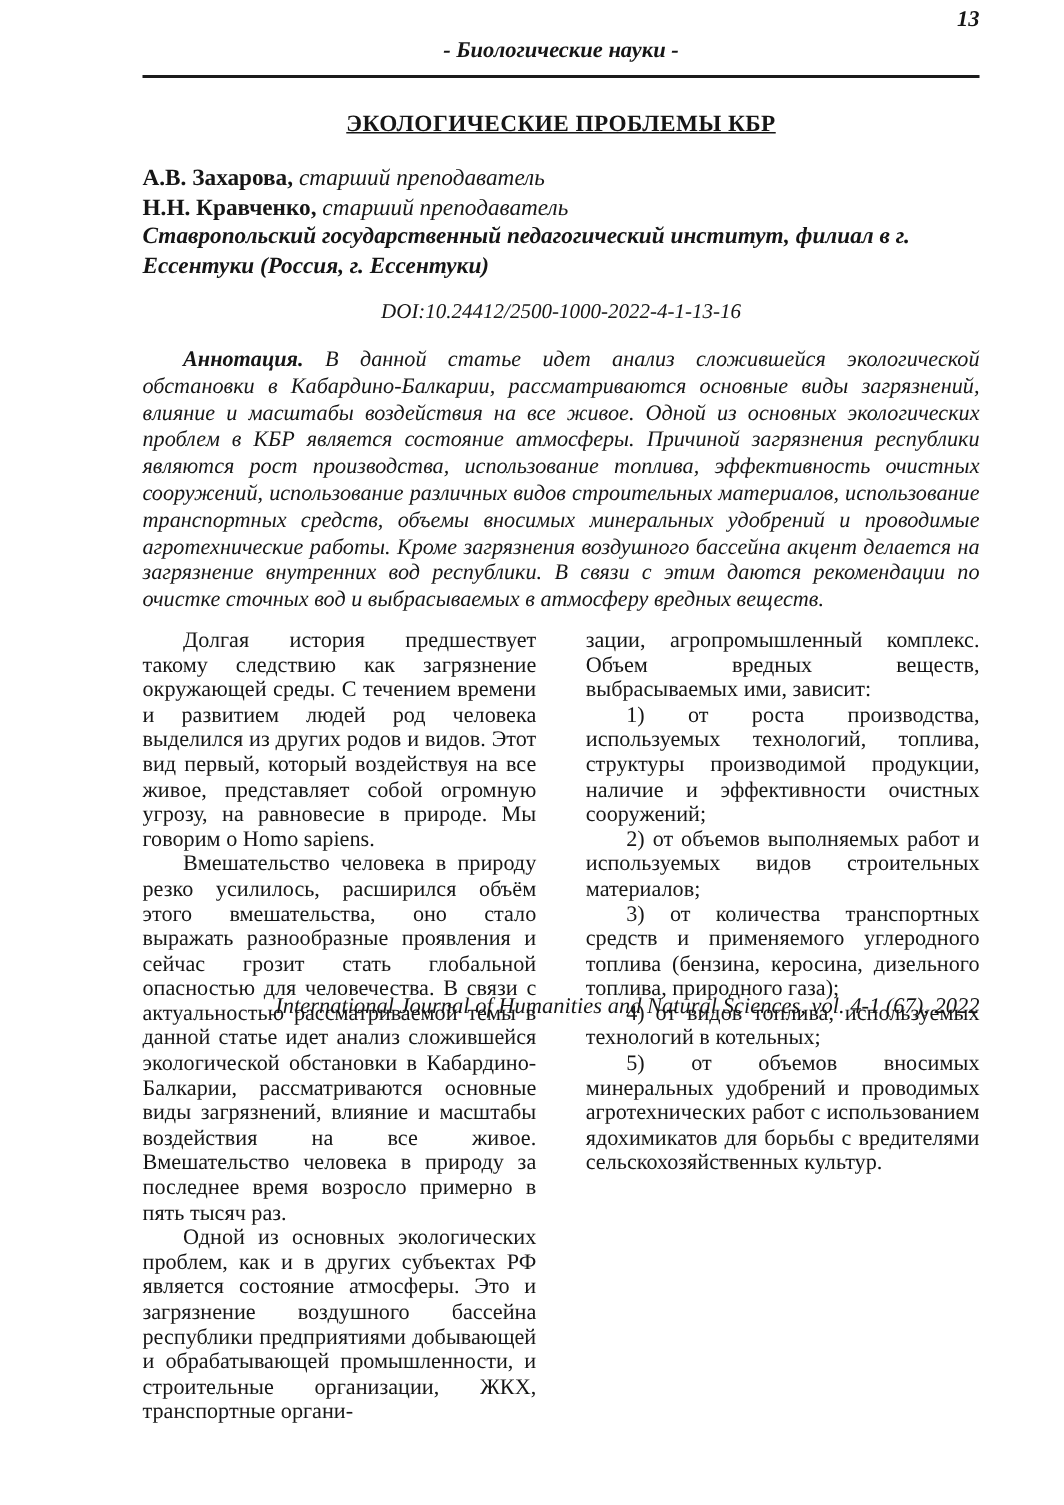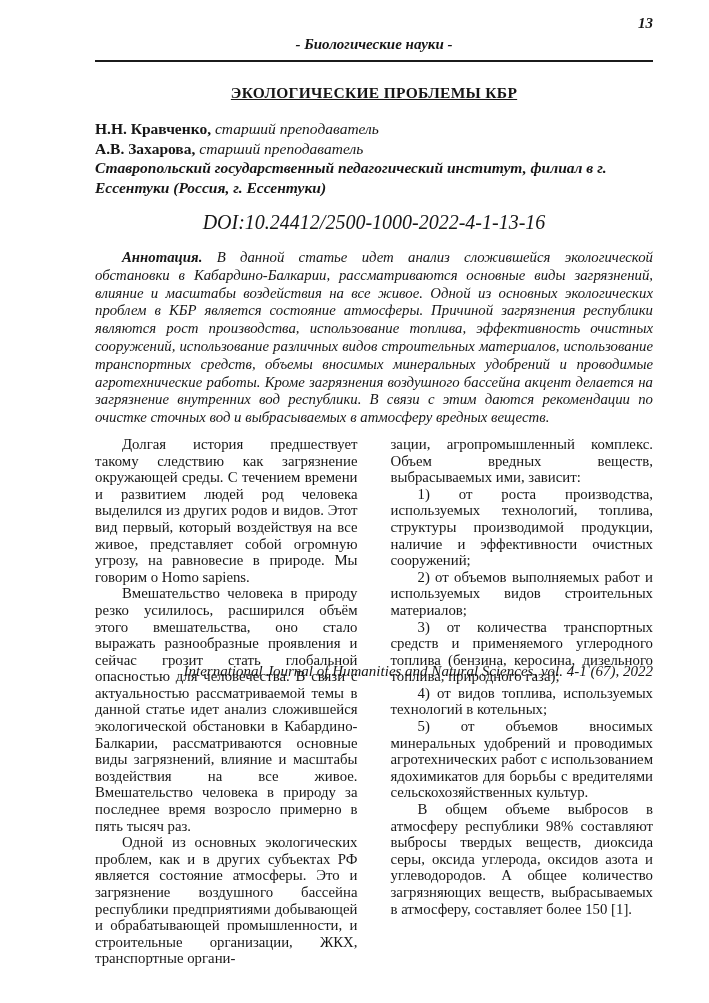--- a/index.html
+++ b/index.html
@@ -12,21 +12,21 @@
     height: 1003px;
     color: #161616;
     font-family: "Liberation Serif", serif;
     overflow: hidden;
   }
   .page {
     position: relative;
     box-sizing: border-box;
     width: 709px;
     height: 704px;
-    padding: 14px 56px 0 95px;
+    padding: 4px 56px 0 95px;
     background: #ffffff;
   }
   .page-number {
     text-align: right;
     font-weight: bold;
     font-style: italic;
     font-size: 15px;
     line-height: 19px;
   }
   .section-header {
@@ -61,21 +61,21 @@
   .author-role { font-style: italic; }
   .affiliation {
     margin: 0;
     font-weight: bold;
     text-align: left;
     font-style: italic;
   }
   .doi {
     text-align: center;
     font-style: italic;
-    font-size: 20px;
+    font-size: 14px;
     margin: 14px 0 0 0;
   }
   .abstract, .keywords {
     margin: 0;
     text-align: justify;
     font-style: italic;
     font-size: 14.8px;
     line-height: 17.8px;
     text-indent: 27px;
   }
@@ -117,22 +117,22 @@
 
   <div class="page-number">13</div>
 
   <div class="section-header">- Биологические науки -</div>
 
   <div class="header-rule"></div>
 
   <h1 class="article-title">ЭКОЛОГИЧЕСКИЕ ПРОБЛЕМЫ КБР</h1>
 
   <div class="authors">
+    <p class="author-line"><span class="author-name">А.В. Захарова,</span> <span class="author-role">старший преподаватель</span></p>
     <p class="author-line"><span class="author-name">Н.Н. Кравченко,</span> <span class="author-role">старший преподаватель</span></p>
-    <p class="author-line"><span class="author-name">А.В. Захарова,</span> <span class="author-role">старший преподаватель</span></p>
     <p class="affiliation">Ставропольский государственный педагогический институт, филиал в г. Ессентуки (Россия, г. Ессентуки)</p>
   </div>
 
   <p class="doi">DOI:10.24412/2500-1000-2022-4-1-13-16</p>
 
   <p class="abstract"><span class="abs-label">Аннотация.</span> <span class="abs-text">В данной статье идет анализ сложившейся экологической обстановки в Кабардино-Балкарии, рассматриваются основные виды загрязнений, влияние и масштабы воздействия на все живое. Одной из основных экологических проблем в КБР является состояние атмосферы. Причиной загрязнения республики являются рост производства, использование топлива, эффективность очистных сооружений, использование различных видов строительных материалов, использование транспортных средств, объемы вносимых минеральных удобрений и проводимые агротехнические работы. Кроме загрязнения воздушного бассейна акцент делается на загрязнение внутренних вод республики. В связи с этим даются рекомендации по очистке сточных вод и выбрасываемых в атмосферу вредных веществ.</span></p>
 
 
   <div class="columns">
     <div class="col">
@@ -140,19 +140,18 @@
       <p>Вмешательство человека в природу резко усилилось, расширился объём этого вмешательства, оно стало выражать разнообразные проявления и сейчас грозит стать глобальной опасностью для человечества. В связи с актуальностью рассматриваемой темы в данной статье идет анализ сложившейся экологической обстановки в Кабардино-Балкарии, рассматриваются основные виды загрязнений, влияние и масштабы воздействия на все живое. Вмешательство человека в природу за последнее время возросло примерно в пять тысяч раз.</p>
       <p>Одной из основных экологических проблем, как и в других субъектах РФ является состояние атмосферы. Это и загрязнение воздушного бассейна республики предприятиями добывающей и обрабатывающей промышленности, и строительные организации, ЖКХ, транспортные органи-</p>
     </div>
     <div class="col">
       <p class="cont">зации, агропромышленный комплекс. Объем вредных веществ, выбрасываемых ими, зависит:</p>
       <p>1) от роста производства, используемых технологий, топлива, структуры производимой продукции, наличие и эффективности очистных сооружений;</p>
       <p>2) от объемов выполняемых работ и используемых видов строительных материалов;</p>
       <p>3) от количества транспортных средств и применяемого углеродного топлива (бензина, керосина, дизельного топлива, природного газа);</p>
       <p>4) от видов топлива, используемых технологий в котельных;</p>
       <p>5) от объемов вносимых минеральных удобрений и проводимых агротехнических работ с использованием ядохимикатов для борьбы с вредителями сельскохозяйственных культур.</p>
-      <p>В общем объеме выбросов в атмосферу республики 98% составляют выбросы твердых веществ, диоксида серы, оксида углерода, оксидов азота и углеводородов. А общее количество загрязняющих веществ, выбрасываемых в атмосферу, составляет более 150 [1].</p>
     </div>
   </div>
 
   <div class="journal-footer">International Journal of Humanities and Natural Sciences, vol. 4-1 (67), 2022</div>
 
 </div>
 
 </body></html>

